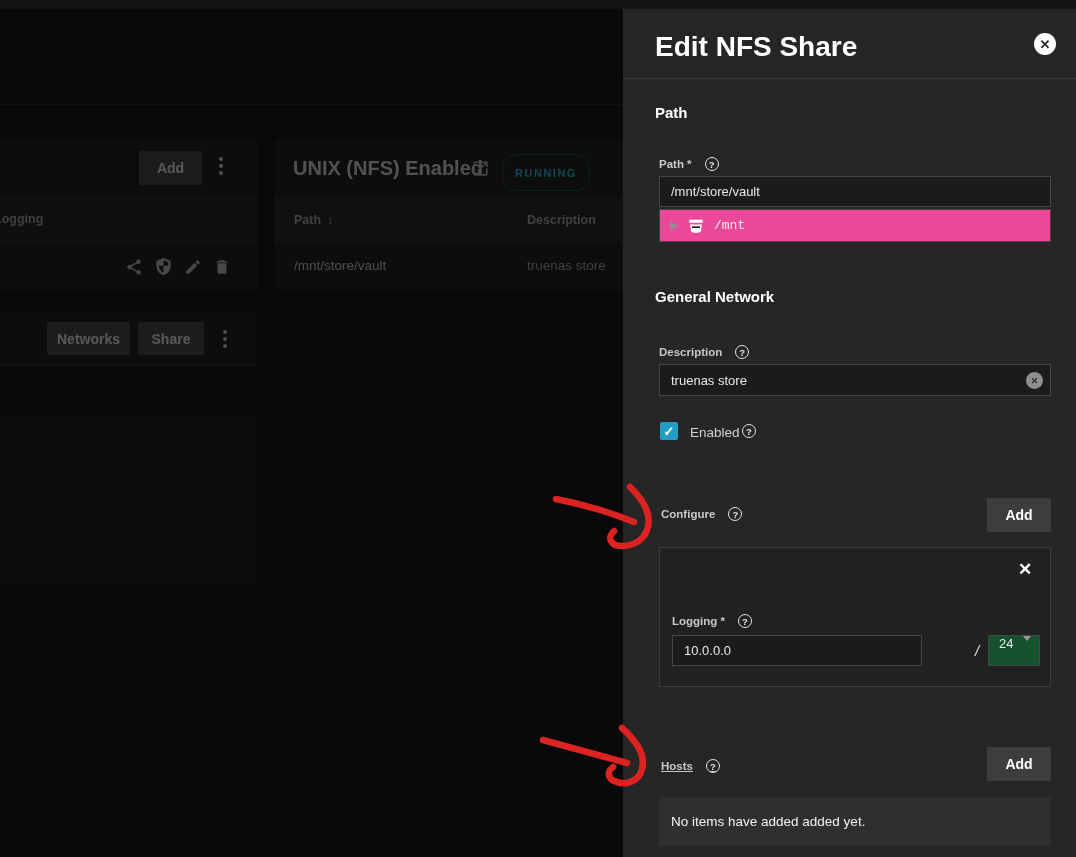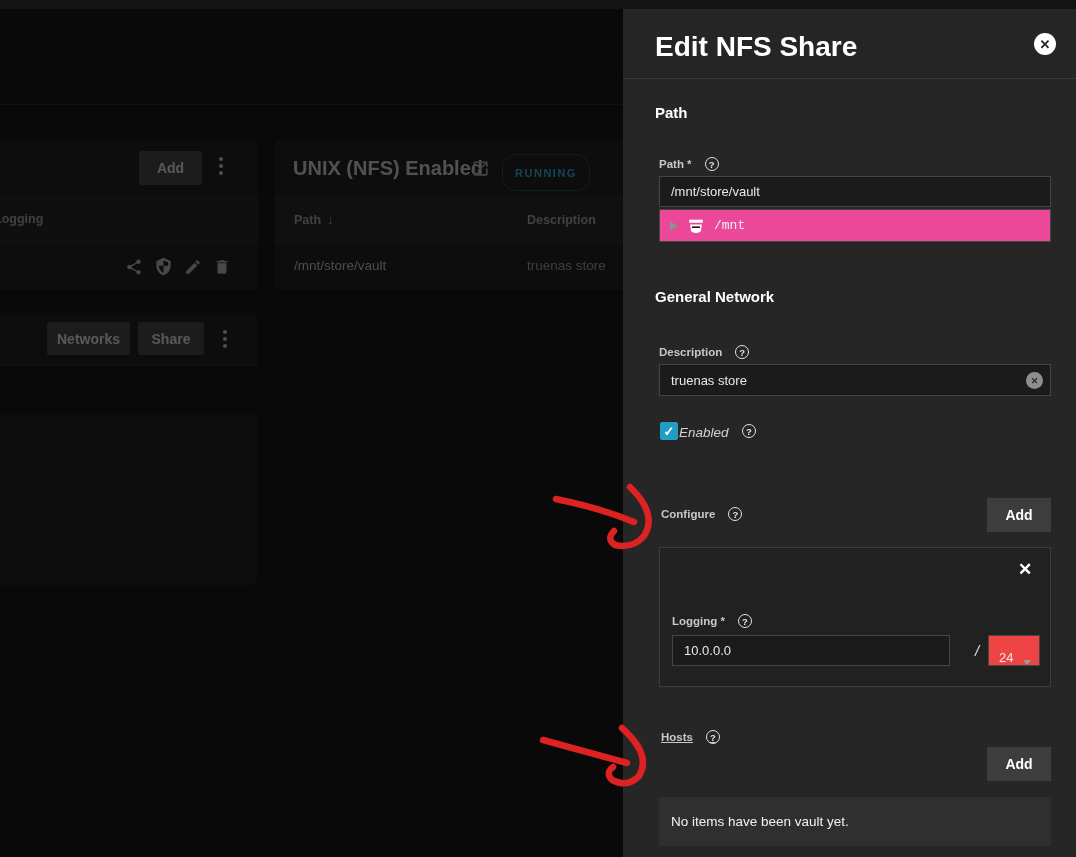--- a/index.html
+++ b/index.html
@@ -47,21 +47,21 @@
               color:#2a2a2a; font-size:9px; font-weight:bold; display:flex; align-items:center;
               justify-content:center; cursor:pointer; }
   .chk { position:absolute; width:18px; height:18px; border-radius:2px; display:flex; align-items:center;
          justify-content:center; color:#fff; font-size:13px; font-weight:bold; cursor:pointer; }
   .chk-label { position:absolute; font-size:13.5px; color:#d2d2d2; }
   .d-add { position:absolute; width:64px; height:34px; background:#3d3d3d; border:none; color:#fff;
            font-weight:bold; font-size:14px; cursor:pointer; }
   .net-card { position:absolute; background:#212121; border:1px solid #3c3c3c; }
   .x-plain { position:absolute; color:#fff; font-size:17px; font-weight:bold; cursor:pointer; line-height:1; }
   .slash { position:absolute; color:#e0e0e0; font-size:15px; font-style:italic; }
-  .dsel { position:absolute; background:#ef4444; border:1px solid #454545; display:flex; align-items:flex-end;
+  .dsel { position:absolute; background:#14532d; border:1px solid #454545; display:flex; align-items:flex-start;
           justify-content:space-between; padding:0 8px 0 10px; color:#e8e8e8; font-size:13px; cursor:pointer; }
   .dsel .caret { width:0; height:0; border-top:5px solid #9a9a9a; border-left:4.5px solid transparent;
                  border-right:4.5px solid transparent; }
   .empty-box { position:absolute; background:#2f2f2f; display:flex; align-items:center; padding-left:12px;
                color:#f2f2f2; font-size:13.5px; }
 
   .arrows { position:absolute; left:0; top:0; z-index:30; pointer-events:none; }
 </style>
 </head>
 <body>
@@ -156,50 +156,50 @@
     <div class="field-label" style="left:36px; top:336px;">
       <span>Description</span>
       <span class="help">?</span>
     </div>
     <input class="tin" style="left: 36px; top: 355px; width: 392px; height: 32px;" value="truenas store">
     <span class="clear-ic" style="left:403px; top:363px;">✕</span>
 
     <div class="chk" style="left: 37px; top: 413px; background: rgb(33, 157, 198); border: 1px solid rgb(33, 157, 198);">
       <span>✓</span>
     </div>
-    <span class="chk-label" style="left:56px; top:416px;font-style:italic;">Enabled</span>
+    <span class="chk-label" style="left:67px; top:416px;">Enabled</span>
     <span class="help abs" style="left:119px; top:415px; position:absolute;">?</span>
 
     <div class="field-label" style="left:38px; top:498px;">
       <span>Configure</span>
       <span class="help">?</span>
     </div>
     <button class="d-add" style="left:364px; top:489px;">Add</button>
 
     <div class="net-card" style="left:36px; top:538px; width:392px; height:140px;">
       <span class="x-plain" style="left:358px; top:13px;">✕</span>
       <div class="field-label" style="left:12px; top:66px;">
         <span>Logging *</span>
         <span class="help">?</span>
       </div>
-      <input class="tin" style="left: 12px; top: 87px; width: 278px; height: 31px;" value="10.0.0.0">
+      <input class="tin" style="left: 12px; top: 87px; width: 250px; height: 31px;" value="10.0.0.0">
       <span class="slash" style="left:315px; top:94px;">/</span>
       <div class="dsel" style="left:328px; top:87px; width:52px; height:31px;">
         <span>24</span>
         <span class="caret"></span>
       </div>
     </div>
 
-    <div class="field-label" style="left:38px; top:721px;text-decoration:underline;">
+    <div class="field-label" style="left:38px; top:750px;text-decoration:underline;">
       <span>Hosts</span>
       <span class="help">?</span>
     </div>
     <button class="d-add" style="left:364px; top:738px;">Add</button>
     <div class="empty-box" style="left:36px; top:788px; width:392px; height:49px;">
-      <span>No items have been vault yet.</span>
+      <span>No items have added added yet.</span>
     </div>
   </aside>
 
   <svg id="arrows" class="arrows" width="1076" height="857" viewBox="0 0 1076 857">
     <g>
       <path d="M556 499 Q 600 508, 634 522" fill="none" stroke-width="6.5" stroke-linecap="round" stroke="#dd2222"></path>
       <path d="M630 487 Q 658 514, 644 536 Q 633 549, 615 545 Q 606 539, 614 531" fill="none" stroke-width="6.5" stroke-linecap="round" stroke-linejoin="round" stroke="#dd2222"></path>
     </g>
     <g>
       <path d="M543 740 Q 590 753, 627 763" fill="none" stroke-width="6.5" stroke-linecap="round" stroke="#dd2222"></path>

